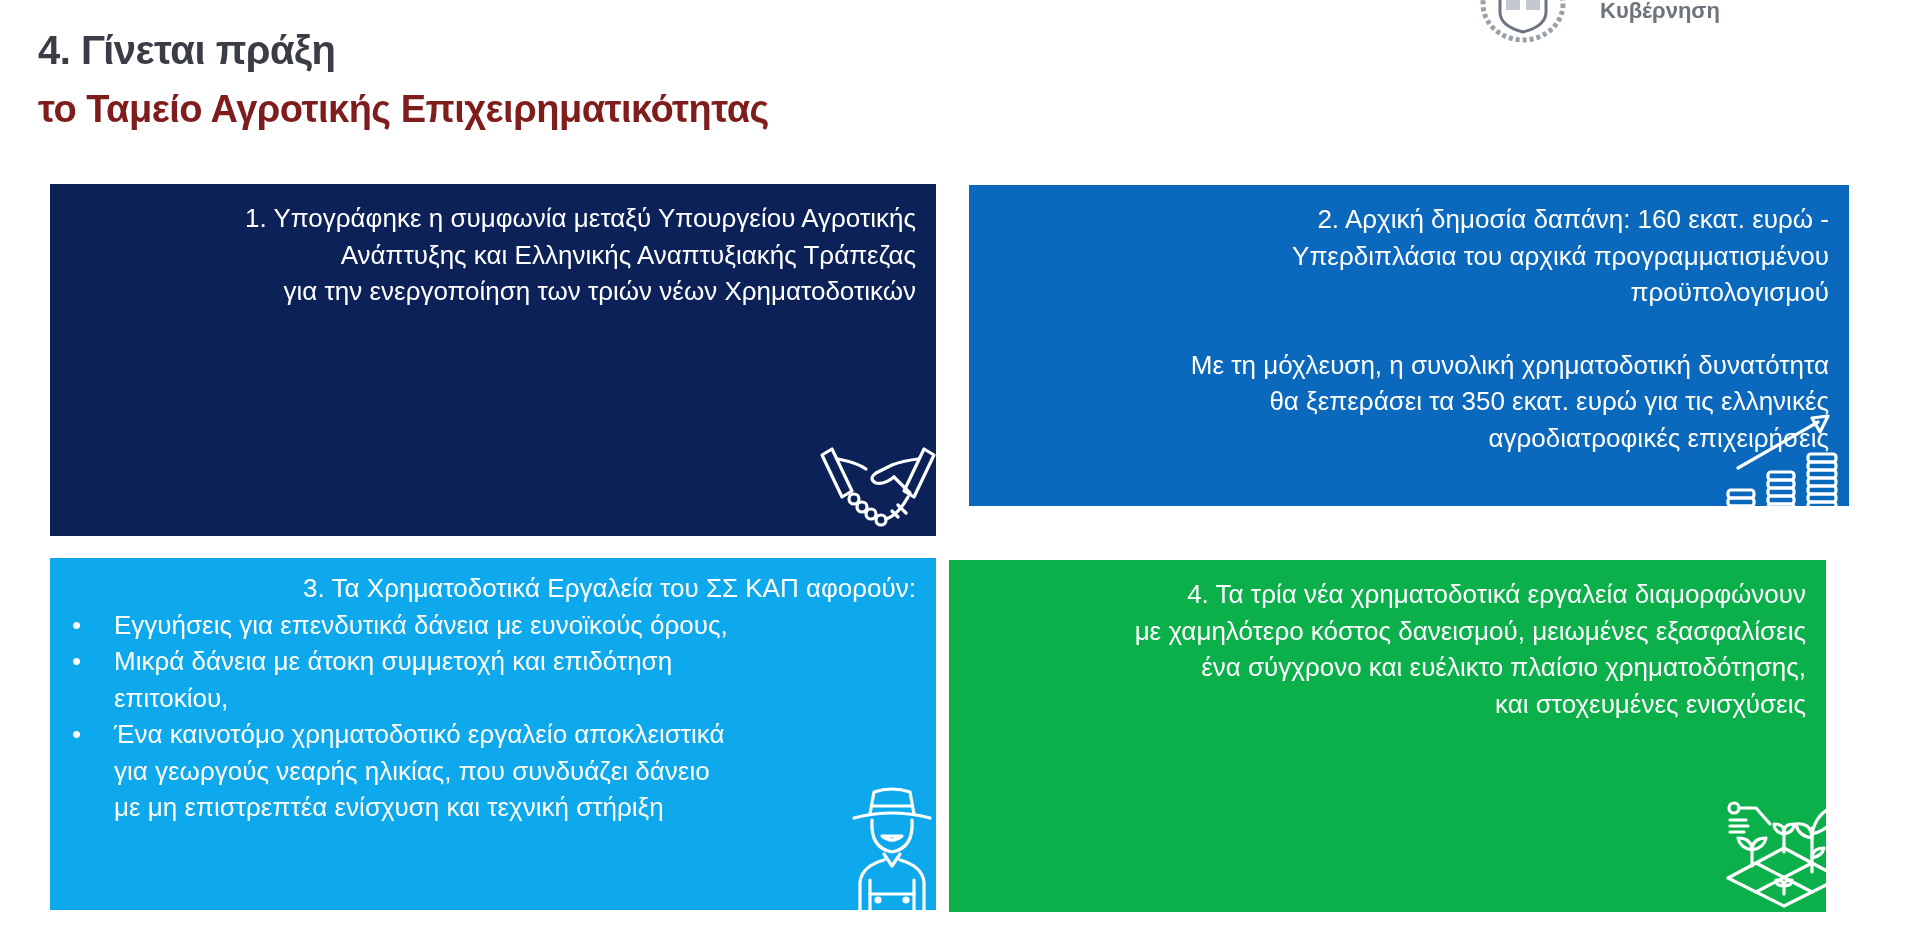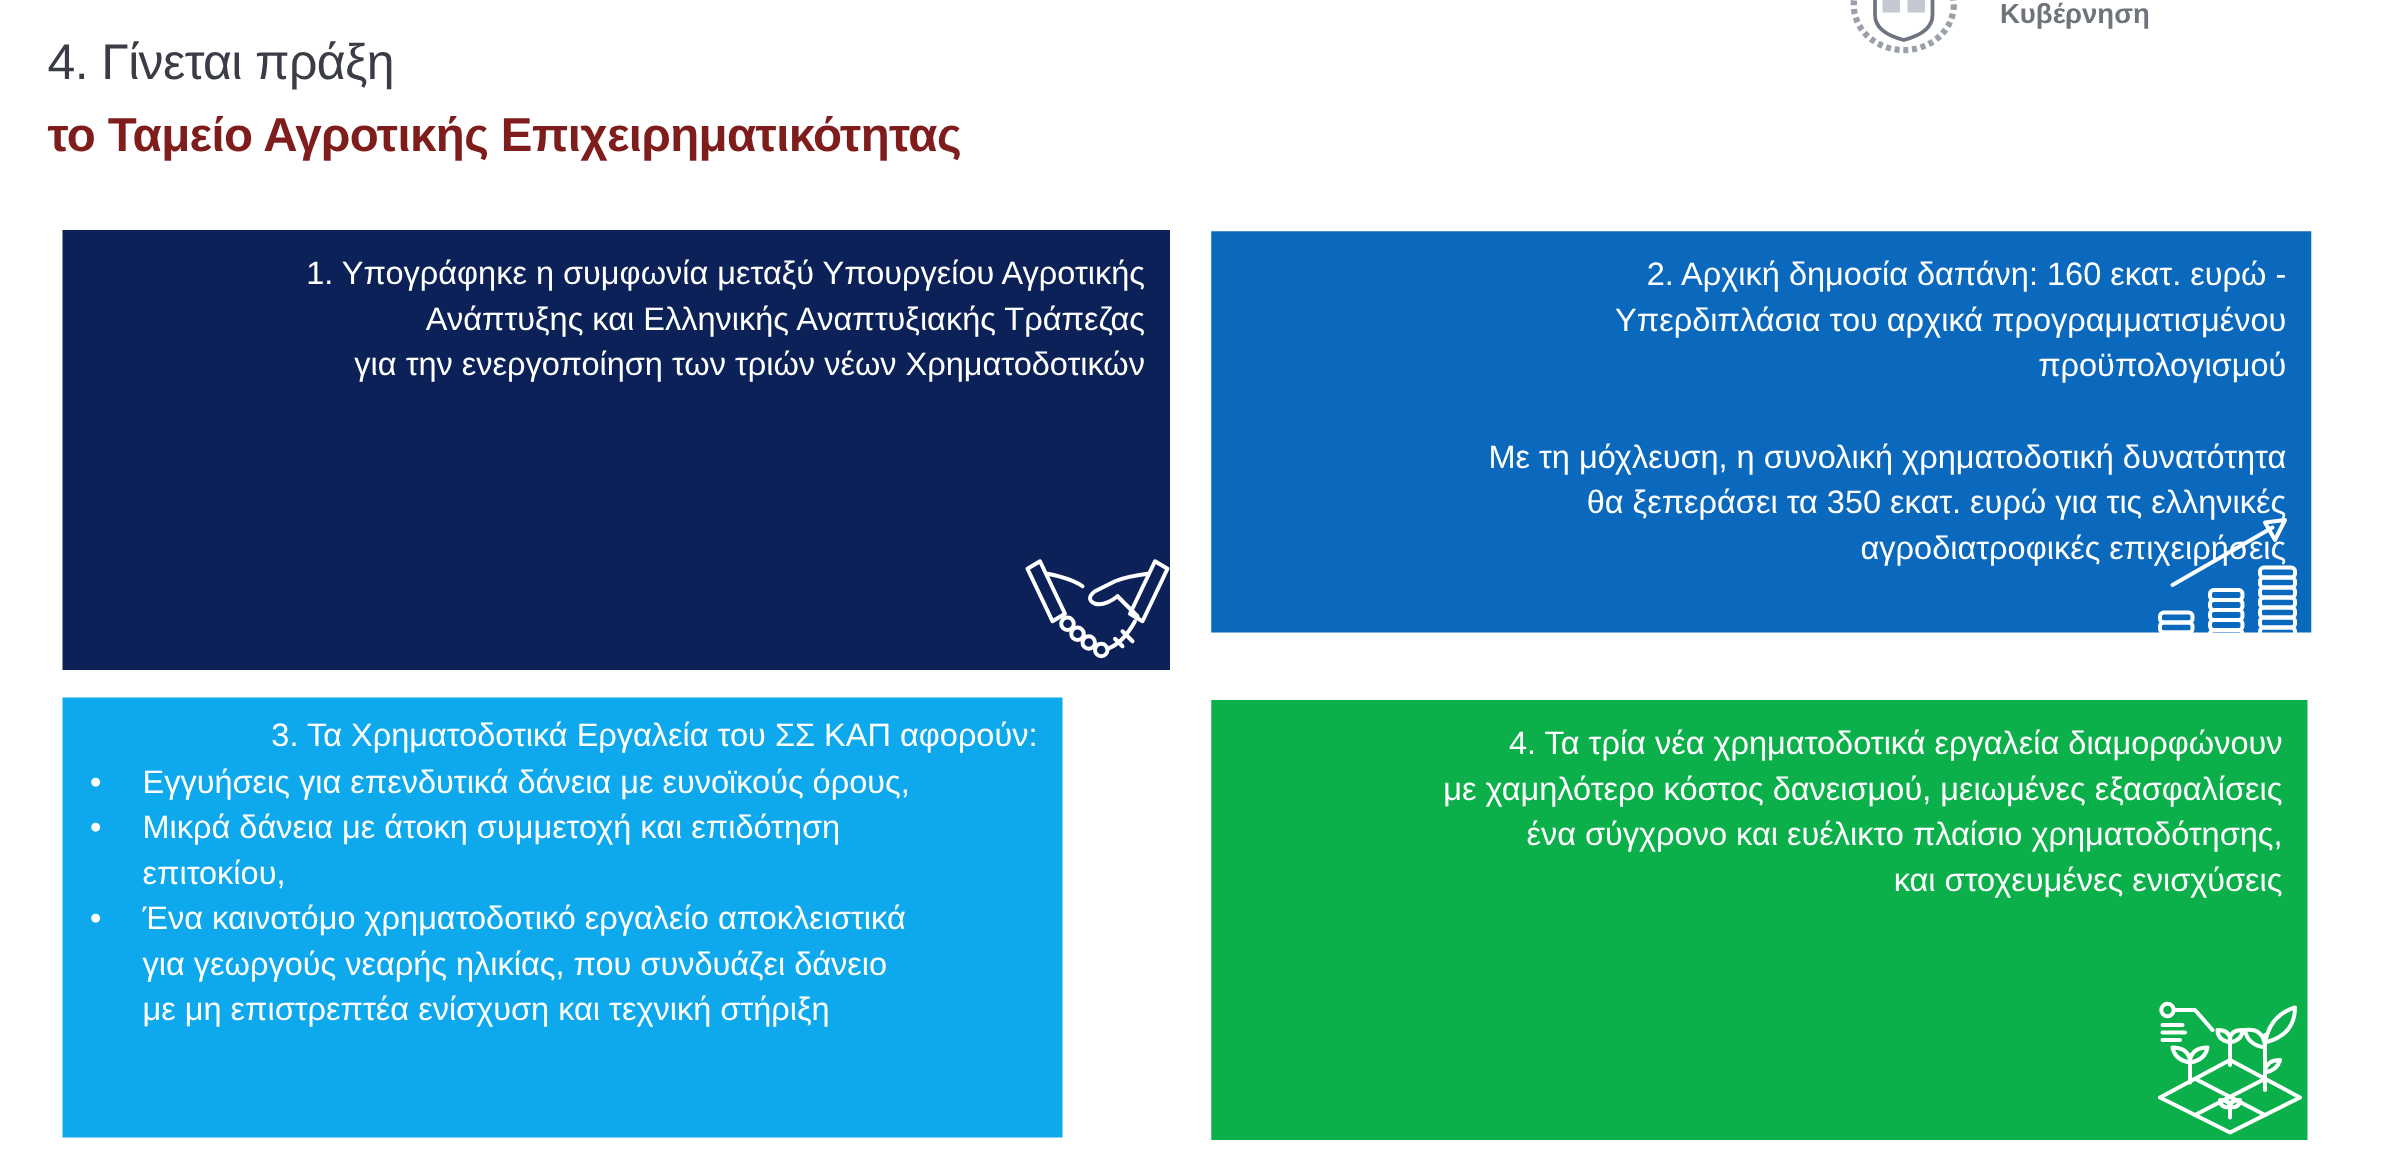--- a/index.html
+++ b/index.html
@@ -3,43 +3,43 @@
 <meta charset="utf-8">
 <style>
   html, body { margin: 0; padding: 0; }
   body {
     width: 1910px; height: 927px; position: relative; overflow: hidden;
     background: #ffffff;
     font-family: "Liberation Sans", "DejaVu Sans", sans-serif;
   }
   .title-line1 {
     position: absolute; left: 38px; top: 28px;
-    font-size: 40px; font-weight: normal; color: #3a3d45; letter-spacing: -0.5px;
+    font-size: 40px; font-weight: bold; color: #3a3d45; letter-spacing: -0.5px;
   }
   .title-line2 {
     position: absolute; left: 38px; top: 88px;
     font-size: 38px; font-weight: bold; color: #7f1d1d; letter-spacing: -0.5px;
   }
   .logo {
     position: absolute; left: 1478px; top: -18px; width: 90px; height: 62px;
   }
   .logo-text {
     position: absolute; left: 1600px; top: -2px;
     font-size: 22px; font-weight: bold; color: #6e737c;
   }
   .box {
     position: absolute; color: #ffffff; box-sizing: border-box;
     padding: 16px 20px; font-size: 26px; line-height: 36.5px;
   }
   .box p { margin: 0; text-align: right; }
   .box .gap { height: 36px; }
   #box1 { left: 50px; top: 184px; width: 886px; height: 352px; background: #0b2157; }
   #box2 { left: 969px; top: 185px; width: 880px; height: 321px; background: #0a68bd; }
-  #box3 { left: 50px; top: 558px; width: 800px; height: 352px; background: #0ea8ec; padding-top: 12px; }
-  #box4 { left: 969px; top: 560px; width: 877px; height: 352px; background: #0cb04b; padding-top: 16px; }
+  #box3 { left: 50px; top: 558px; width: 886px; height: 352px; background: #0ea8ec; padding-top: 12px; }
+  #box4 { left: 949px; top: 560px; width: 877px; height: 352px; background: #0cb04b; padding-top: 16px; }
   #box3 ul { margin: 0; padding: 0; list-style: none; }
   #box3 li { position: relative; padding-left: 44px; }
   #box3 li::before {
     content: "•"; position: absolute; left: 2px; top: 0;
   }
   .icon { position: absolute; }
   .icon svg { display: block; }
 </style>
 </head>
 <body>

